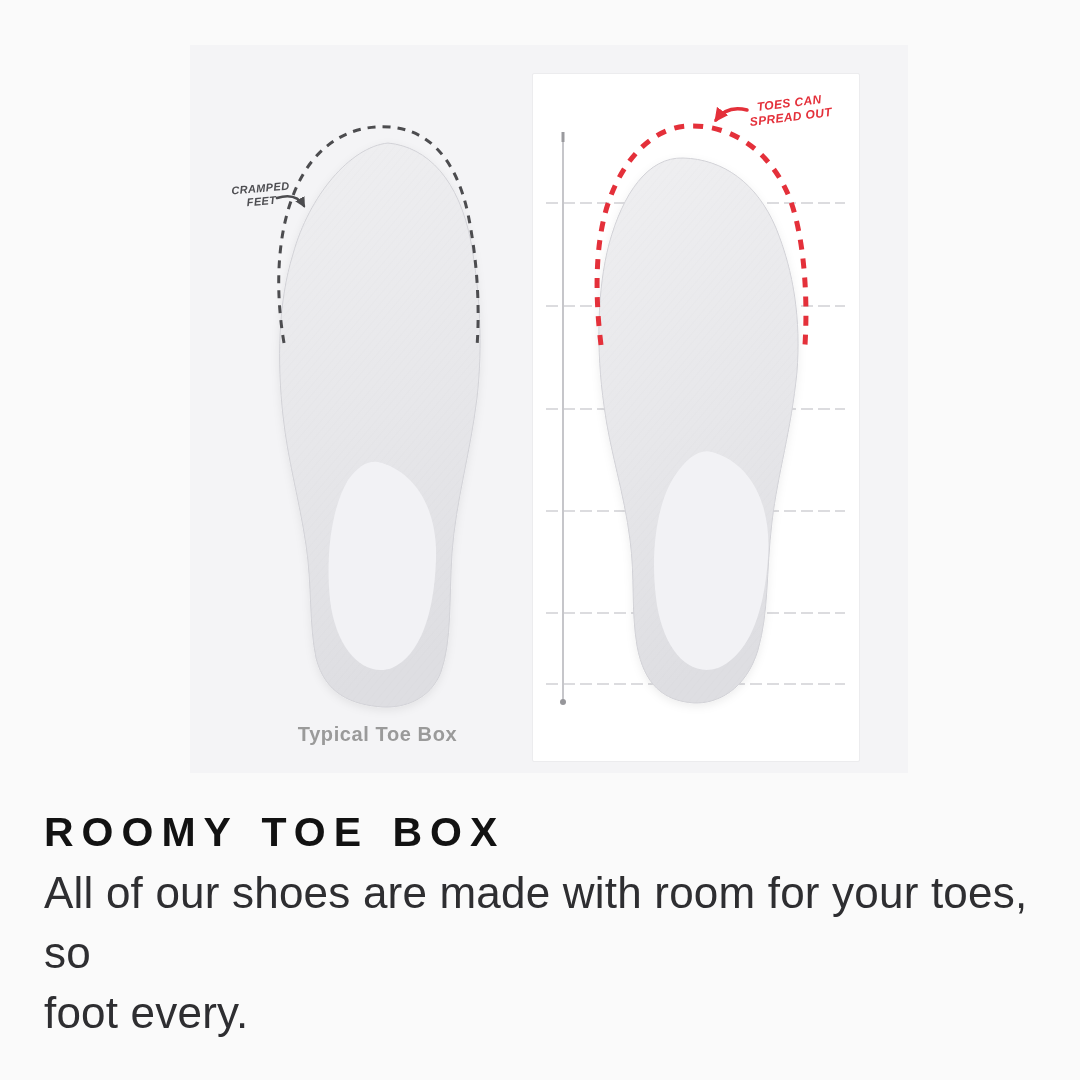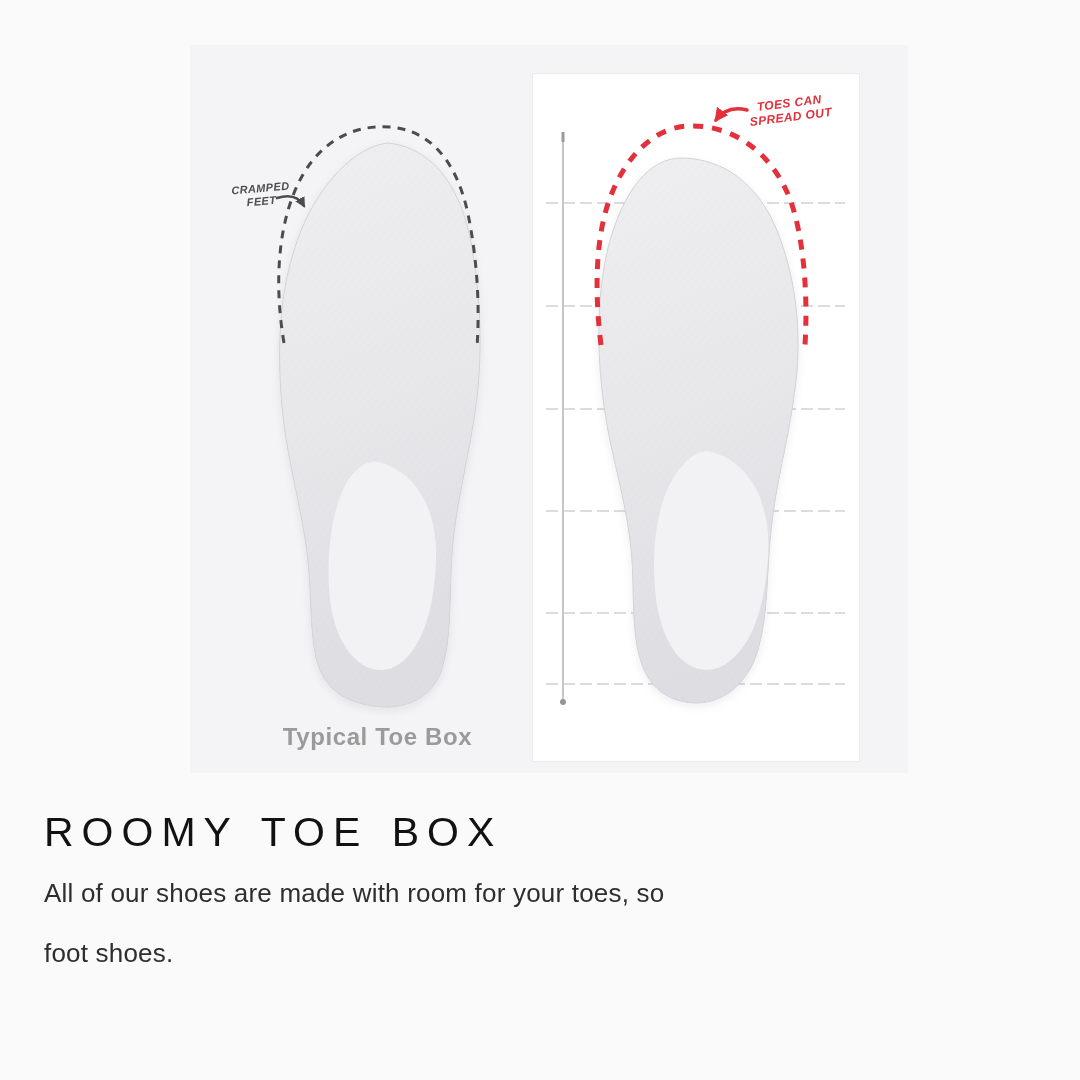--- a/index.html
+++ b/index.html
@@ -9,26 +9,26 @@
   .hero-panel{position:absolute;left:190px;top:45px;width:718px;height:728px;background:#f4f4f6;}
   .white-card{position:absolute;left:532px;top:73px;width:328px;height:689px;background:#ffffff;border:1px solid #ececee;border-radius:2px;box-sizing:border-box;z-index:1;}
 
   .diagram-svg{position:absolute;left:0;top:0;width:1080px;height:1080px;z-index:2;pointer-events:none;}
 
   .anno{position:absolute;z-index:3;font-weight:700;font-style:italic;text-align:center;}
   .anno-cramped{left:213px;top:182px;width:96px;font-size:11px;line-height:13px;color:#4e4e52;transform:rotate(-5deg);letter-spacing:.4px;}
   .anno-spread{left:738px;top:96px;width:104px;font-size:12px;line-height:14px;color:#e4303a;transform:rotate(-7deg);letter-spacing:.4px;}
 
   .caption{position:absolute;left:225px;top:723px;width:305px;z-index:3;text-align:center;
-           font-size:24px;font-weight:700;color:#9a9a9a;letter-spacing:.6px;}
+           font-size:20px;font-weight:700;color:#9a9a9a;letter-spacing:.6px;}
 
   .heading{position:absolute;left:44px;top:809px;margin:0;z-index:3;
-           font-size:41px;font-weight:400;color:#121212;letter-spacing:8px;word-spacing:4px;}
+           font-size:41px;font-weight:700;color:#121212;letter-spacing:8px;word-spacing:4px;}
   .body-copy{position:absolute;left:44px;top:863px;width:990px;z-index:3;
-           font-size:26px;line-height:60px;color:#2e2e31;letter-spacing:.2px;}
+           font-size:44px;line-height:60px;color:#2e2e31;letter-spacing:.2px;}
 </style>
 </head>
 <body>
 
 <div class="stage">
 
   <div class="hero-panel"></div>
   <div class="white-card"></div>
 
   <svg class="diagram-svg" viewBox="0 0 1080 1080" aria-hidden="true">
@@ -158,16 +158,16 @@
     <div>TOES CAN</div>
     <div>SPREAD OUT</div>
   </div>
 
   <div class="caption">Typical Toe Box</div>
 
   <h2 class="heading">ROOMY TOE BOX</h2>
 
   <div class="body-copy">
     <div>All of our shoes are made with room for your toes, so</div>
-    <div>foot shoes.</div>
+    <div>foot every.</div>
   </div>
 
 </div>
 
 </body></html>

